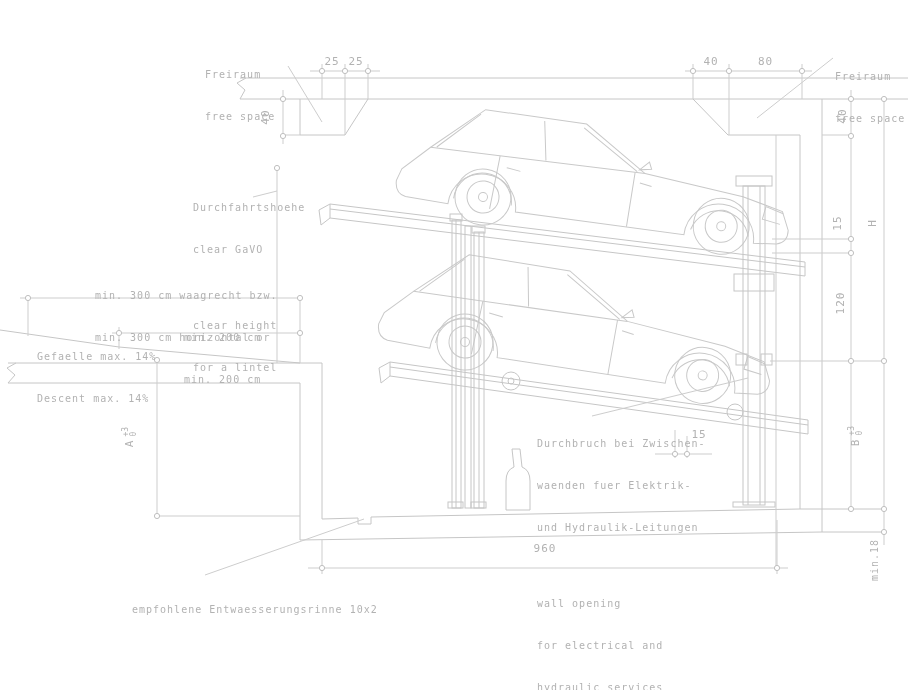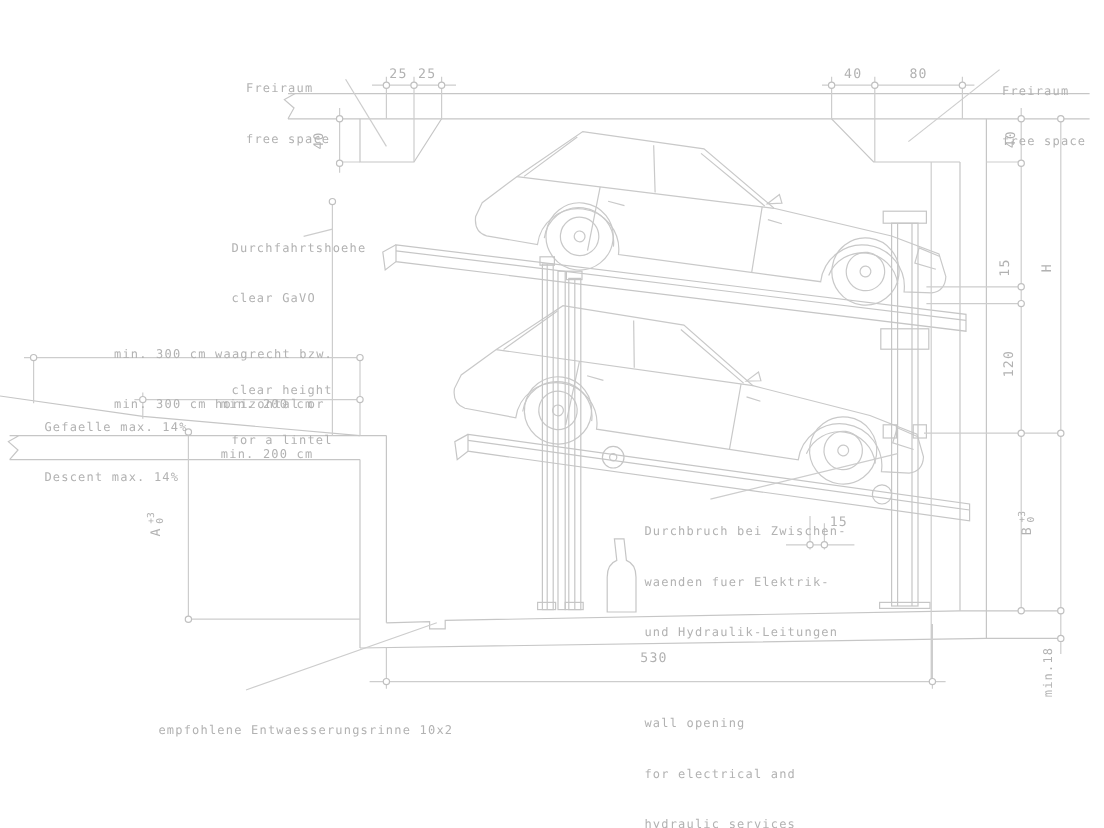--- a/index.html
+++ b/index.html
@@ -223,21 +223,21 @@
   <div>waenden fuer Elektrik-</div>
   <div>und Hydraulik-Leitungen</div>
   <div class="gap"></div>
   <div>wall opening</div>
   <div>for electrical and</div>
   <div>hydraulic services</div>
 </div>
 
 <div class="dim" style="left:686px;top:429px;width:26px;">15</div>
 
-<div class="dim" style="left:505px;top:543px;width:80px;">530</div>
+<div class="dim" style="left:505px;top:543px;width:80px;">960</div>
 
 <div class="lbl" style="left:132px;top:575px;">
   <div>empfohlene Entwaesserungsrinne 10x2</div>
   <div class="gap"></div>
   
   
   
 </div>
 
 <div class="dim rot" style="left:254px;top:111px;width:24px;height:12px;">40</div>

